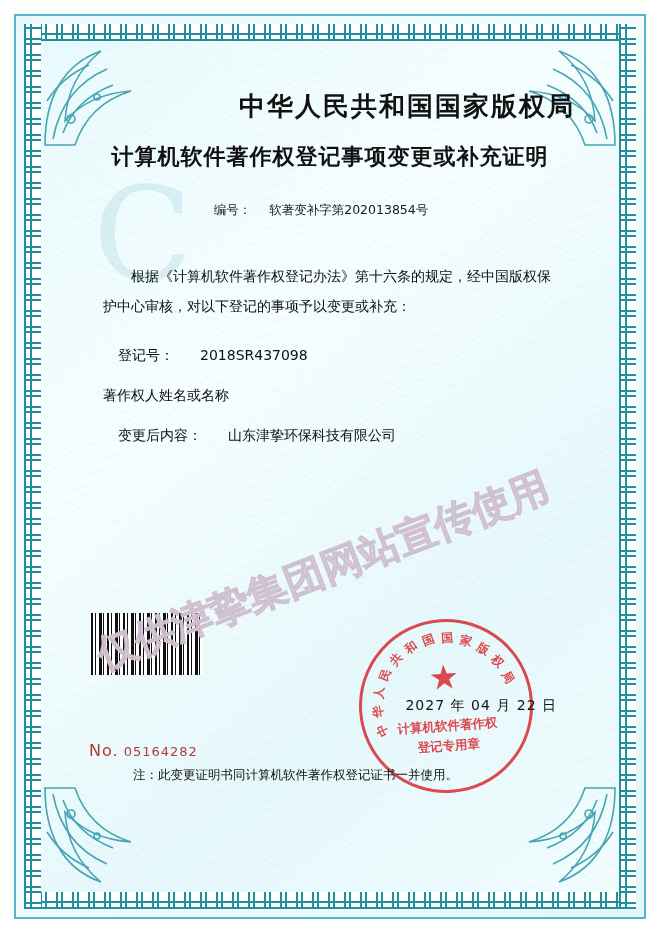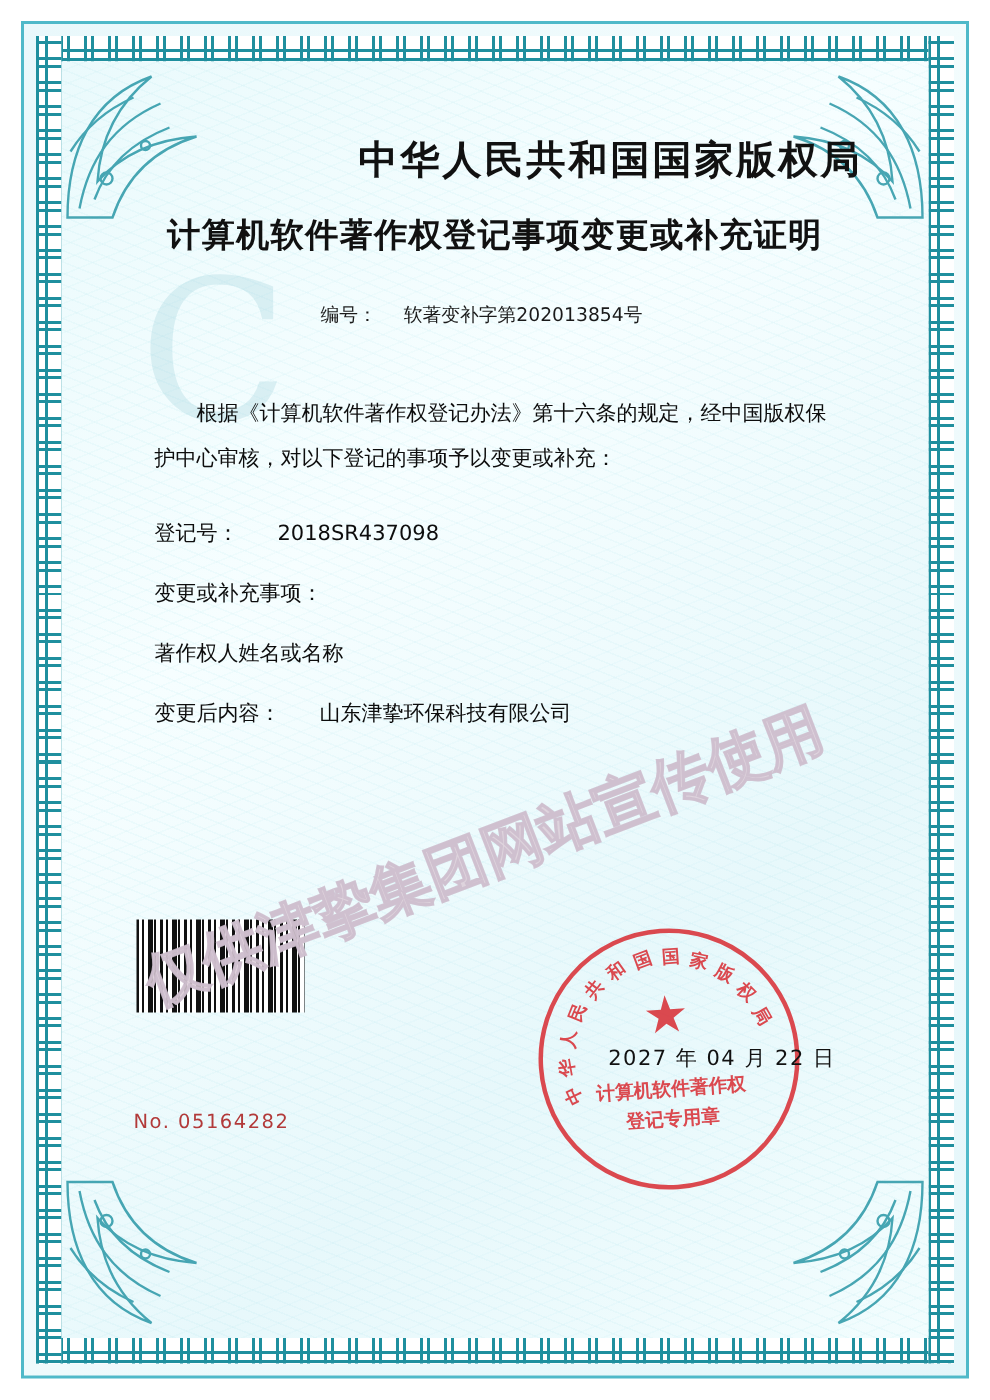--- a/index.html
+++ b/index.html
@@ -161,21 +161,21 @@
   .fields {
     margin-top: 26px;
     padding-left: 18px;
     font-size: 14px;
   }
   .field-row {
     display: flex;
     align-items: baseline;
     margin-bottom: 22px;
   }
-  .field-label { white-space: nowrap; }
+  .field-label { white-space: nowrap; margin-left: 15px; }
   .field-value { margin-left: 26px; text-align: center; }
   .field-single { margin-bottom: 22px; }
 
   
   .barcode {
     position: absolute;
     left: 50px;
     top: 572px;
     width: 112px;
     height: 62px;
@@ -186,21 +186,21 @@
       #111 12px, #111 13px, #fff 13px, #fff 16px);
   }
   .barcode-no {
     position: absolute;
     left: 48px;
     top: 700px;
     font-size: 13px;
     color: #b23a3a;
     letter-spacing: 1px;
   }
-  .barcode-no .no-prefix { font-size: 13px; }
+  .barcode-no .no-prefix { font-size: 16px; }
 
   
   .seal {
     position: absolute;
     right: 86px;
     top: 578px;
     width: 168px;
     height: 168px;
     border-radius: 50%;
     border: 3px solid #d8232a;
@@ -344,21 +344,20 @@
         <span class="value">软著变补字第202013854号</span>
       </div>
 
       <div class="para">根据《计算机软件著作权登记办法》第十六条的规定，经中国版权保护中心审核，对以下登记的事项予以变更或补充：</div>
 
       <div class="fields">
         <div class="field-row">
           <span class="field-label">登记号：</span>
           <span class="field-value">2018SR437098</span>
         </div>
-        <div class="field-single">变更或补充事项：</div>
         <div class="field-single">著作权人姓名或名称</div>
         <div class="field-row">
           <span class="field-label">变更后内容：</span>
           <span class="field-value">山东津挚环保科技有限公司</span>
         </div>
       </div>
 
     </div>
 
     <div class="barcode"></div>
@@ -389,17 +388,20 @@
 
     <div class="date-line">
       <span>2027</span>
       <span>年</span>
       <span>04</span>
       <span>月</span>
       <span>22</span>
       <span>日</span>
     </div>
 
+    <div class="footer-note">
+      <span>注：</span><span>此变更证明书同计算机软件著作权登记证书一并使用。</span>
+    </div>
 
     <div class="wm-diagonal">仅供津挚集团网站宣传使用</div>
 
   </div>
 </div>
 
 </body></html>

